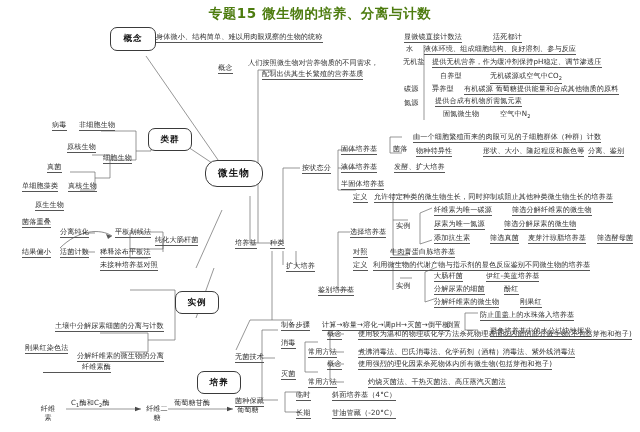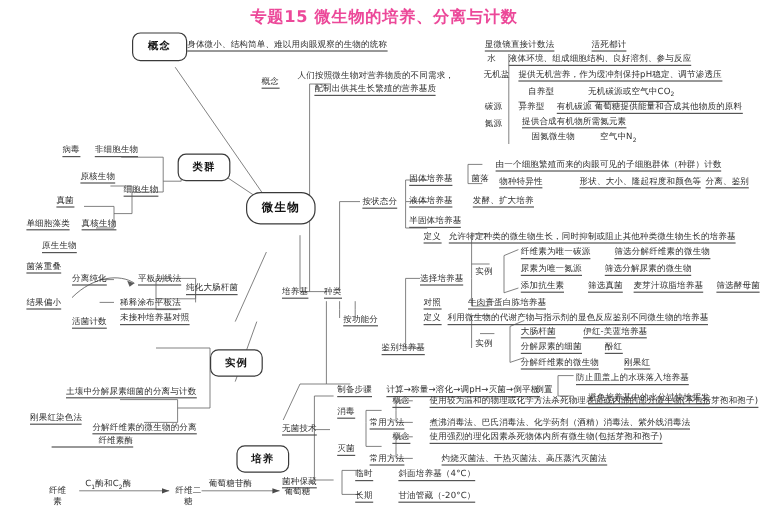--- a/index.html
+++ b/index.html
@@ -5,21 +5,21 @@
   html,body{margin:0;padding:0;background:#ffffff;}
   body{width:640px;height:432px;position:relative;overflow:hidden;
        font-family:"DejaVu Sans","Liberation Sans",sans-serif;color:#2b2b2b;}
   #stage{position:absolute;left:0;top:0;width:640px;height:432px;}
   svg.lines{position:absolute;left:0;top:0;width:640px;height:432px;pointer-events:none;}
   .t{position:absolute;white-space:nowrap;font-size:7.1px;line-height:8px;color:#2f2f2f;
      letter-spacing:.15px;}
   .t.u{border-bottom:.7px solid #555;padding-bottom:.5px;}
   .t.c{text-align:center;}
   .title{position:absolute;left:0;top:5px;width:640px;text-align:center;
-         font-size:13.5px;font-weight:bold;color:#ec4899;letter-spacing:.6px;}
+         font-size:13.5px;font-weight:bold;color:#4d7c0f;letter-spacing:.6px;}
   .node{position:absolute;border:1.4px solid #3a3a3a;border-radius:7px;background:#fff;
         font-size:8.6px;font-weight:bold;color:#111;display:flex;align-items:center;
         justify-content:center;letter-spacing:1px;}
   .node.big{font-size:9.6px;border-radius:12px;border-width:1.5px;}
   .sub{font-size:5px;vertical-align:sub;}
 </style>
 </head>
 <body>
 
 <div id="stage">
@@ -199,21 +199,21 @@
   <div class="t u" style="left:103px;top:154px;">细胞生物</div>
   <div class="t u" style="left:47px;top:163px;">真菌</div>
   <div class="t u" style="left:22px;top:182px;">单细胞藻类</div>
   <div class="t u" style="left:68px;top:182px;">真核生物</div>
   <div class="t u" style="left:35px;top:201px;">原生生物</div>
 
   <div class="t u" style="left:22px;top:218px;">菌落重叠</div>
   <div class="t u" style="left:60px;top:228px;">分离纯化</div>
   <div class="t u" style="left:115px;top:228px;">平板划线法</div>
   <div class="t u" style="left:22px;top:248px;">结果偏小</div>
-  <div class="t u" style="left:60px;top:264px;">活菌计数</div>
+  <div class="t u" style="left:60px;top:248px;">活菌计数</div>
   <div class="t u" style="left:100px;top:248px;">稀释涂布平板法</div>
   <div class="t u" style="left:100px;top:261px;">未接种培养基对照</div>
   <div class="t u" style="left:155px;top:236px;">纯化大肠杆菌</div>
 
   <div class="t u" style="left:55px;top:322px;">土壤中分解尿素细菌的分离与计数</div>
   <div class="t u" style="left:25px;top:344px;">刚果红染色法</div>
   <div class="t u" style="left:77px;top:352px;">分解纤维素的微生物的分离</div>
   <div class="t u" style="left:43px;top:363px;padding-left:39px;">纤维素酶</div>
 
   <div class="t c" style="left:34px;top:404px;width:28px;line-height:9px;">
@@ -226,21 +226,21 @@
   <div class="t c" style="left:144px;top:404px;width:26px;line-height:9px;text-align:center;">
     <span>纤维二</span><br>
     <span>糖</span>
   </div>
   <div class="t" style="left:174px;top:399px;">葡萄糖苷酶</div>
   <div class="t" style="left:237px;top:406px;">葡萄糖</div>
 
   <div class="t u" style="left:235px;top:239px;">培养基</div>
   <div class="t u" style="left:270px;top:239px;">种类</div>
   <div class="t u" style="left:302px;top:164px;">按状态分</div>
-  <div class="t u" style="left:286px;top:262px;">按功能分</div>
+  <div class="t u" style="left:286px;top:262px;">扩大培养</div>
 
   <div class="t u" style="left:341px;top:145px;">固体培养基</div>
   <div class="t" style="left:393px;top:145px;">菌落</div>
   <div class="t u" style="left:413px;top:133px;">由一个细胞繁殖而来的肉眼可见的子细胞群体（种群）计数</div>
   <div class="t u" style="left:416px;top:147px;">物种特异性</div>
   <div class="t u" style="left:483px;top:147px;">形状、大小、隆起程度和颜色等</div>
   <div class="t u" style="left:588px;top:147px;">分离、鉴别</div>
   <div class="t u" style="left:341px;top:163px;">液体培养基</div>
   <div class="t u" style="left:394px;top:163px;">发酵、扩大培养</div>
   <div class="t u" style="left:341px;top:180px;">半固体培养基</div>

